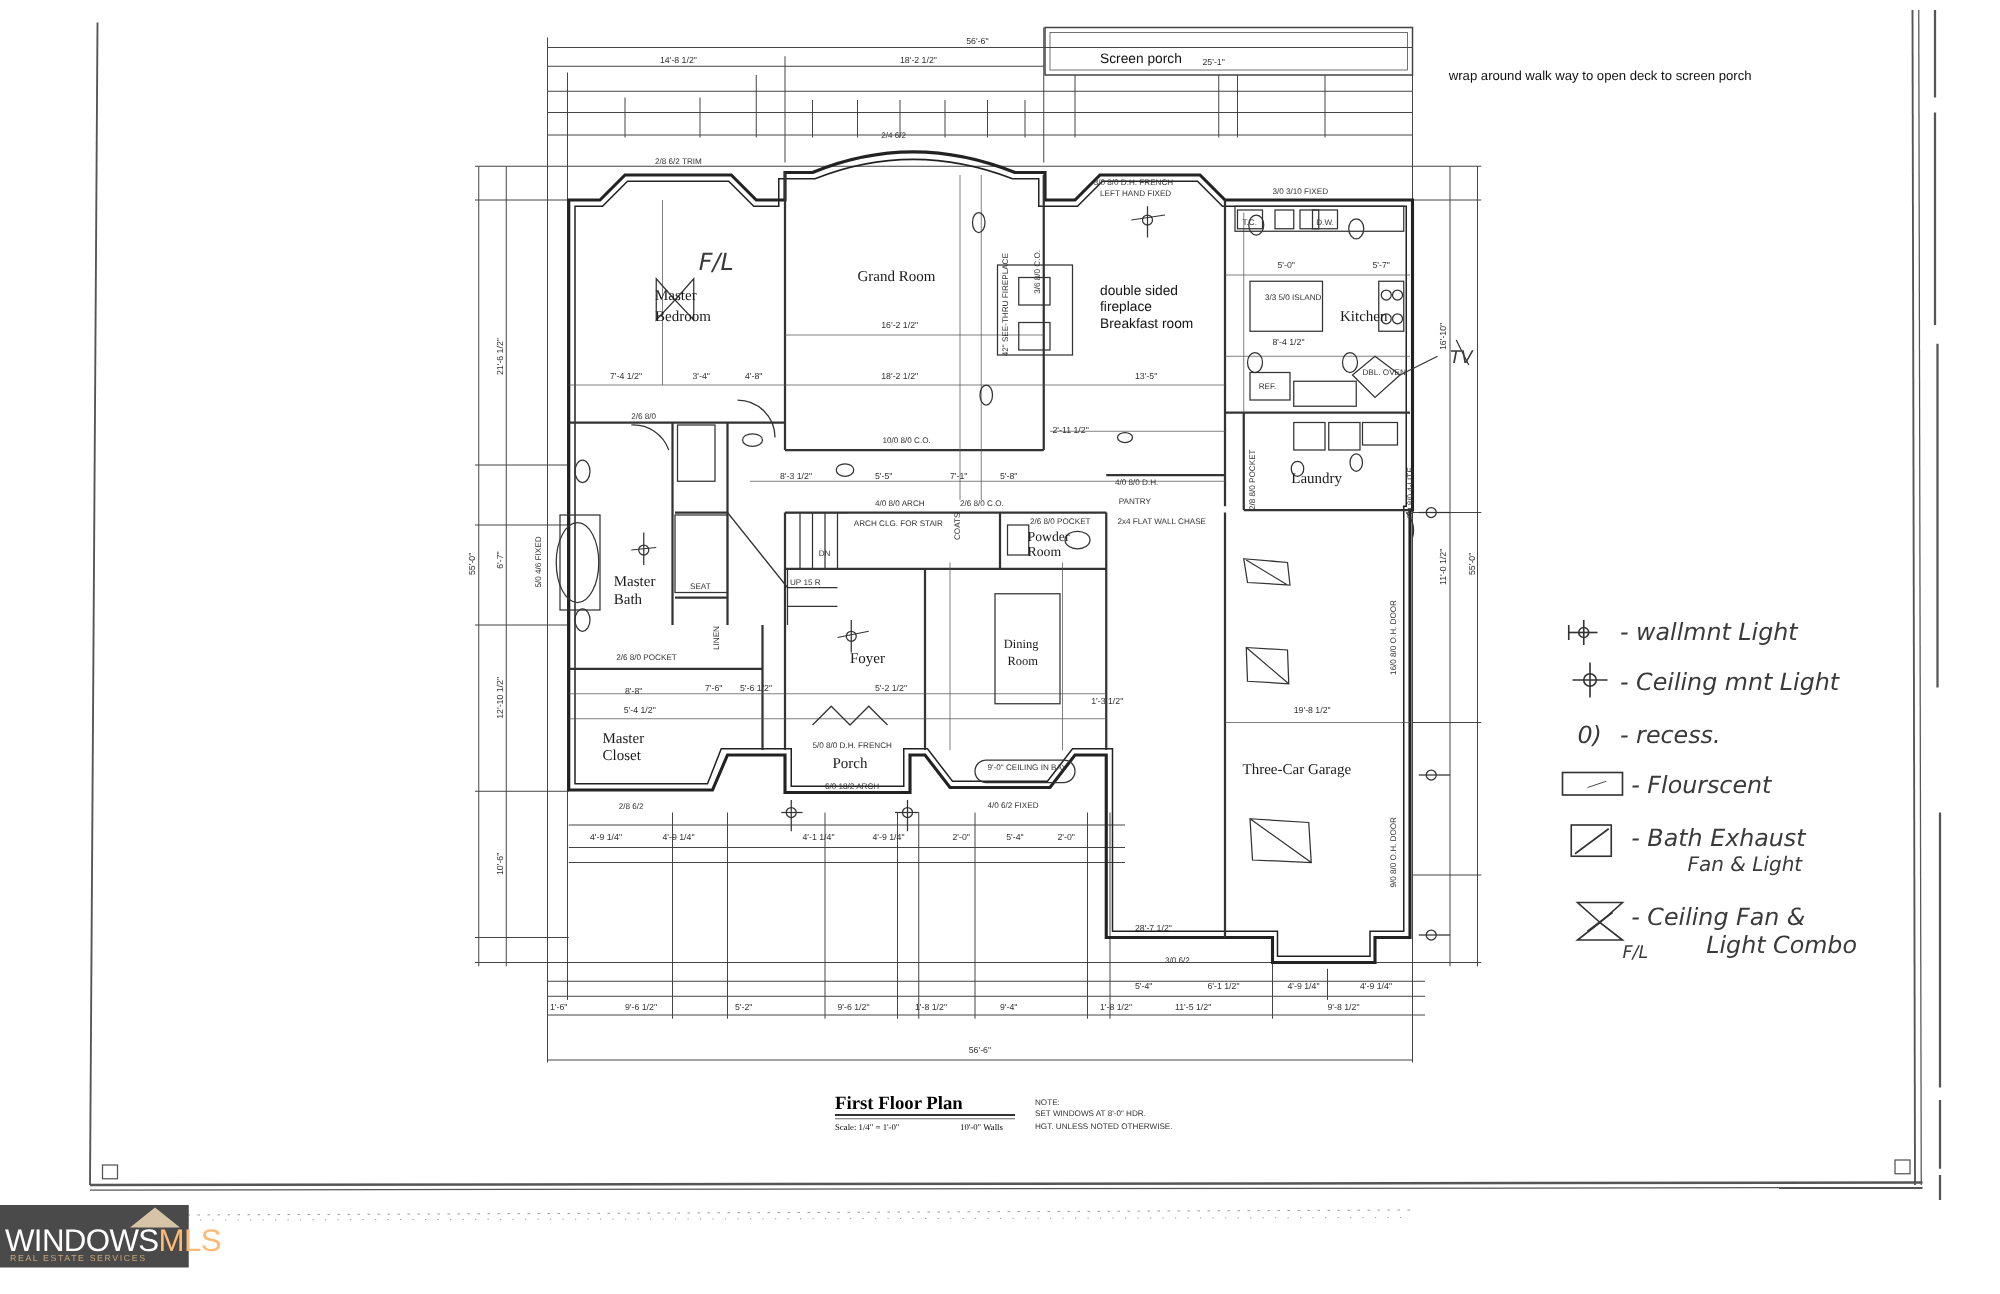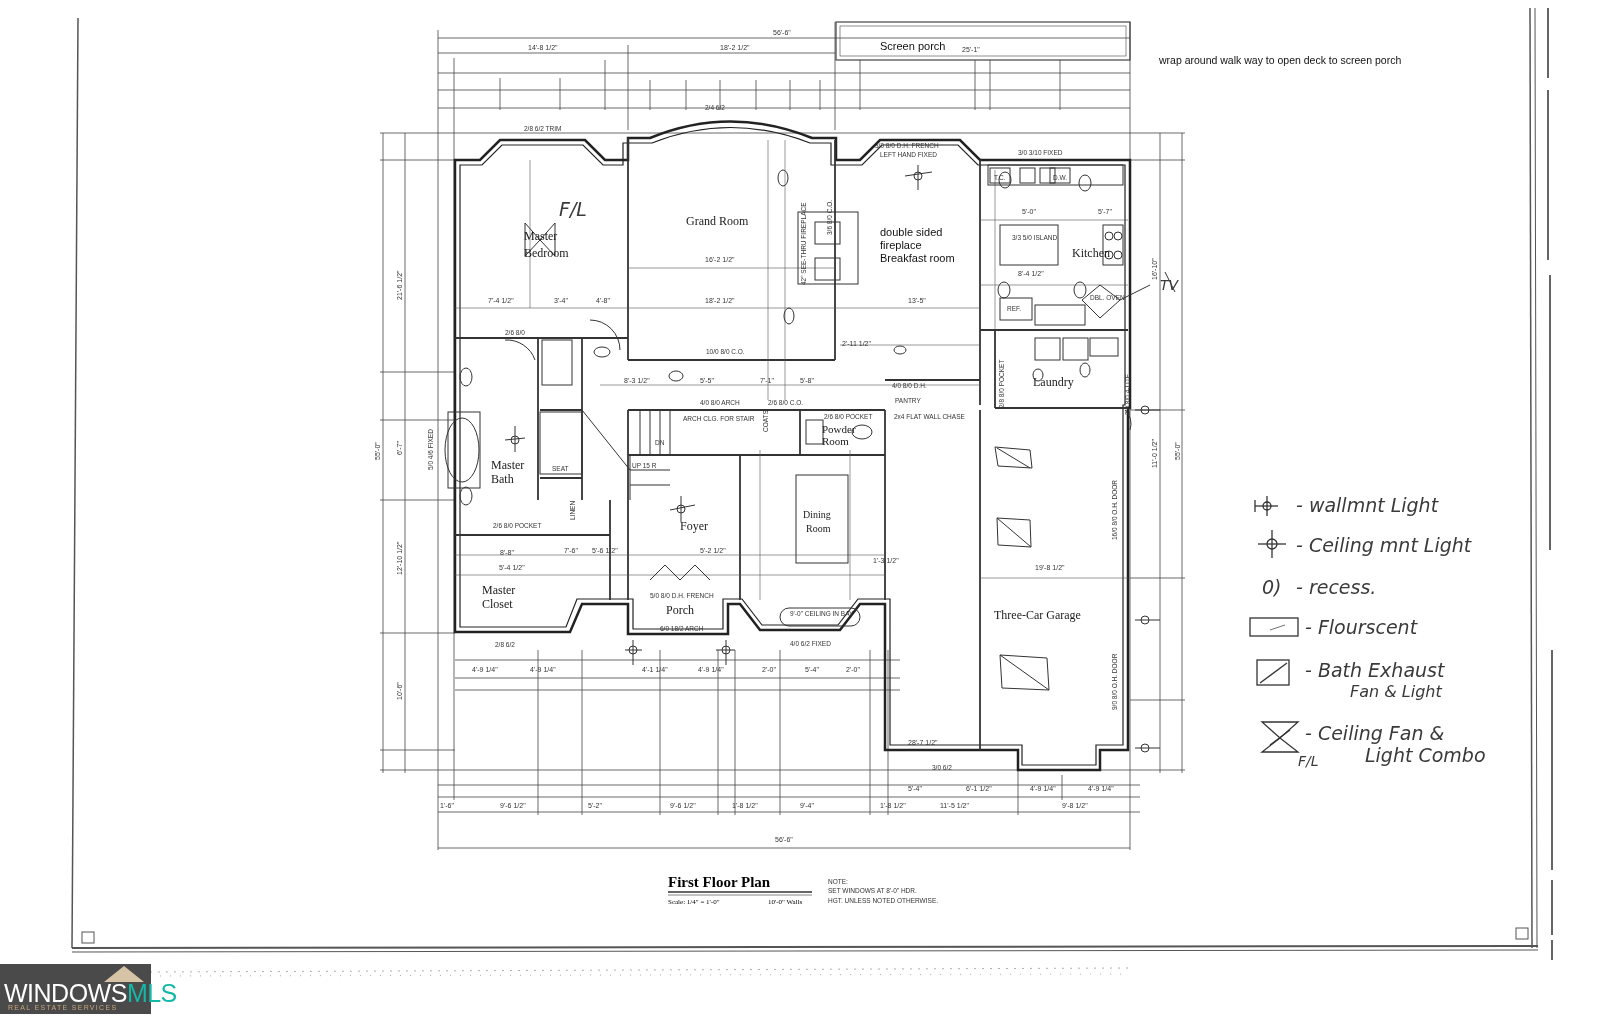--- a/index.html
+++ b/index.html
@@ -6,21 +6,21 @@
   body { width: 1600px; height: 1035px; position: relative; overflow: hidden; font-family: "Liberation Sans", sans-serif; color: #222; }
   svg#plan { position: absolute; left: 0; top: 0; }
   .serif { font-family: "Liberation Serif", "DejaVu Serif", serif; }
   .dim { font-family: "Liberation Sans", sans-serif; font-size: 7px; fill: #333; }
   .room { font-family: "Liberation Serif", serif; font-size: 12px; fill: #1a1a1a; }
   .note { font-family: "Liberation Sans", sans-serif; font-size: 11px; fill: #111; }
   .small { font-family: "Liberation Sans", sans-serif; font-size: 6.5px; fill: #333; }
   .hand { font-family: "DejaVu Sans", sans-serif; font-size: 19px; fill: #3a3a3a; font-style: italic; }
   .logo { position: absolute; left: 0; top: 964px; width: 151px; height: 50px; background: #4a4a4a; }
   .logo-text { position: absolute; left: 4px; top: 15px; font-family: "Liberation Sans", sans-serif; font-size: 25px; color: #ffffff; letter-spacing: -0.5px; }
-  .logo-text .mls { color: #14b8a6; }
+  .logo-text .mls { color: #fdba74; }
   .logo-sub { position: absolute; left: 8px; top: 40px; font-family: "Liberation Sans", sans-serif; font-size: 7px; color: #c7a77a; letter-spacing: 1.3px; }
   .logo-roof { position: absolute; left: 104px; top: 2px; width: 0; height: 0; border-left: 20px solid transparent; border-right: 20px solid transparent; border-bottom: 16px solid #d7c4a6; }
 </style>
 </head>
 <body>
 
 <svg id="plan" width="1600" height="1035" viewBox="0 0 1600 1035" xmlns="http://www.w3.org/2000/svg">
 
   <g stroke="#555" fill="none">
     <line x1="78" y1="18" x2="72" y2="948" stroke-width="1.5"></line>

